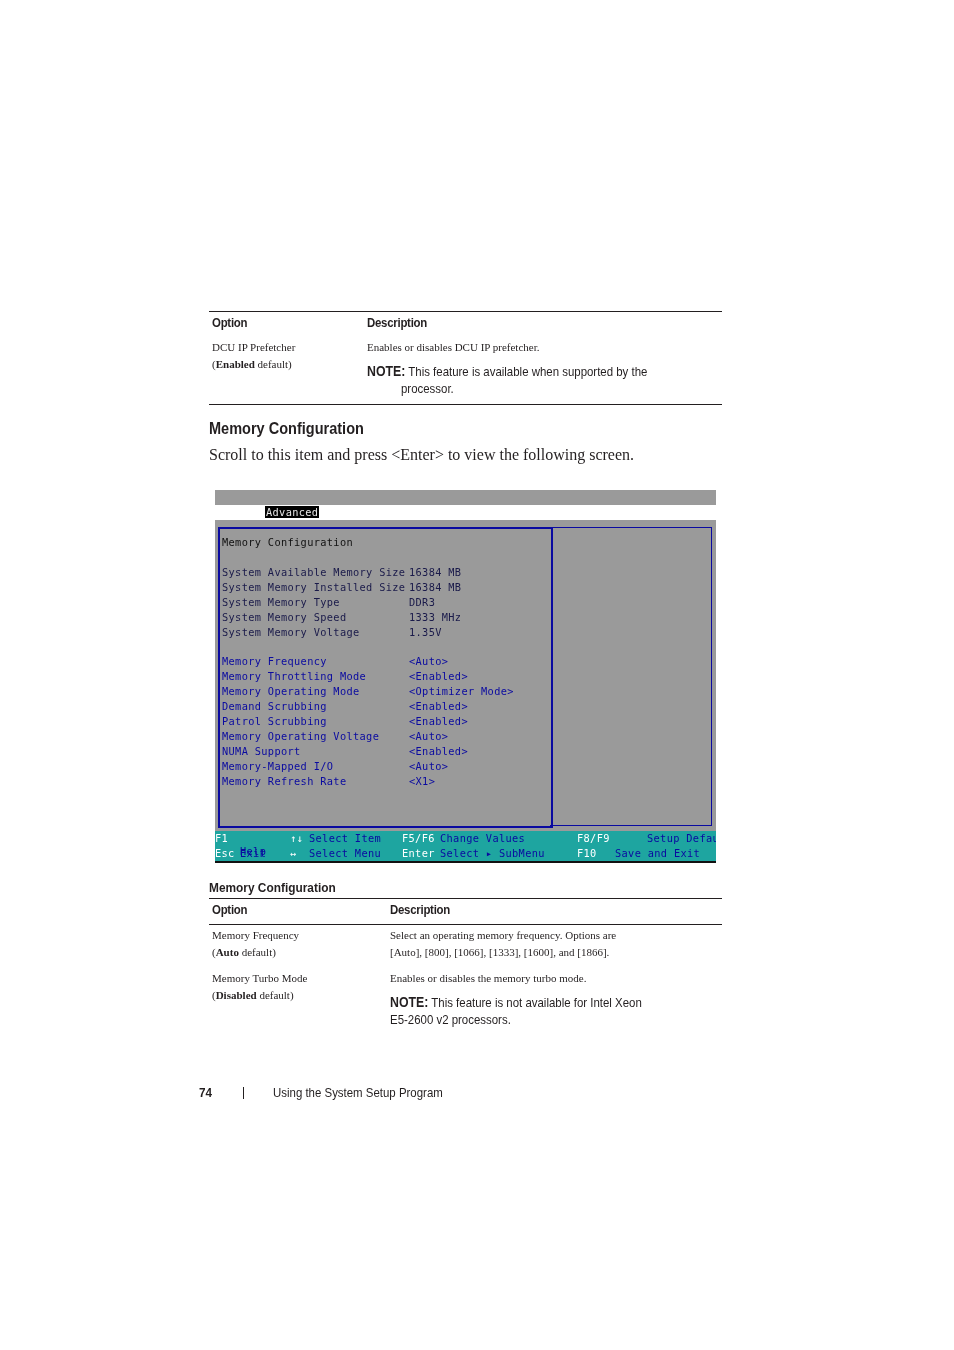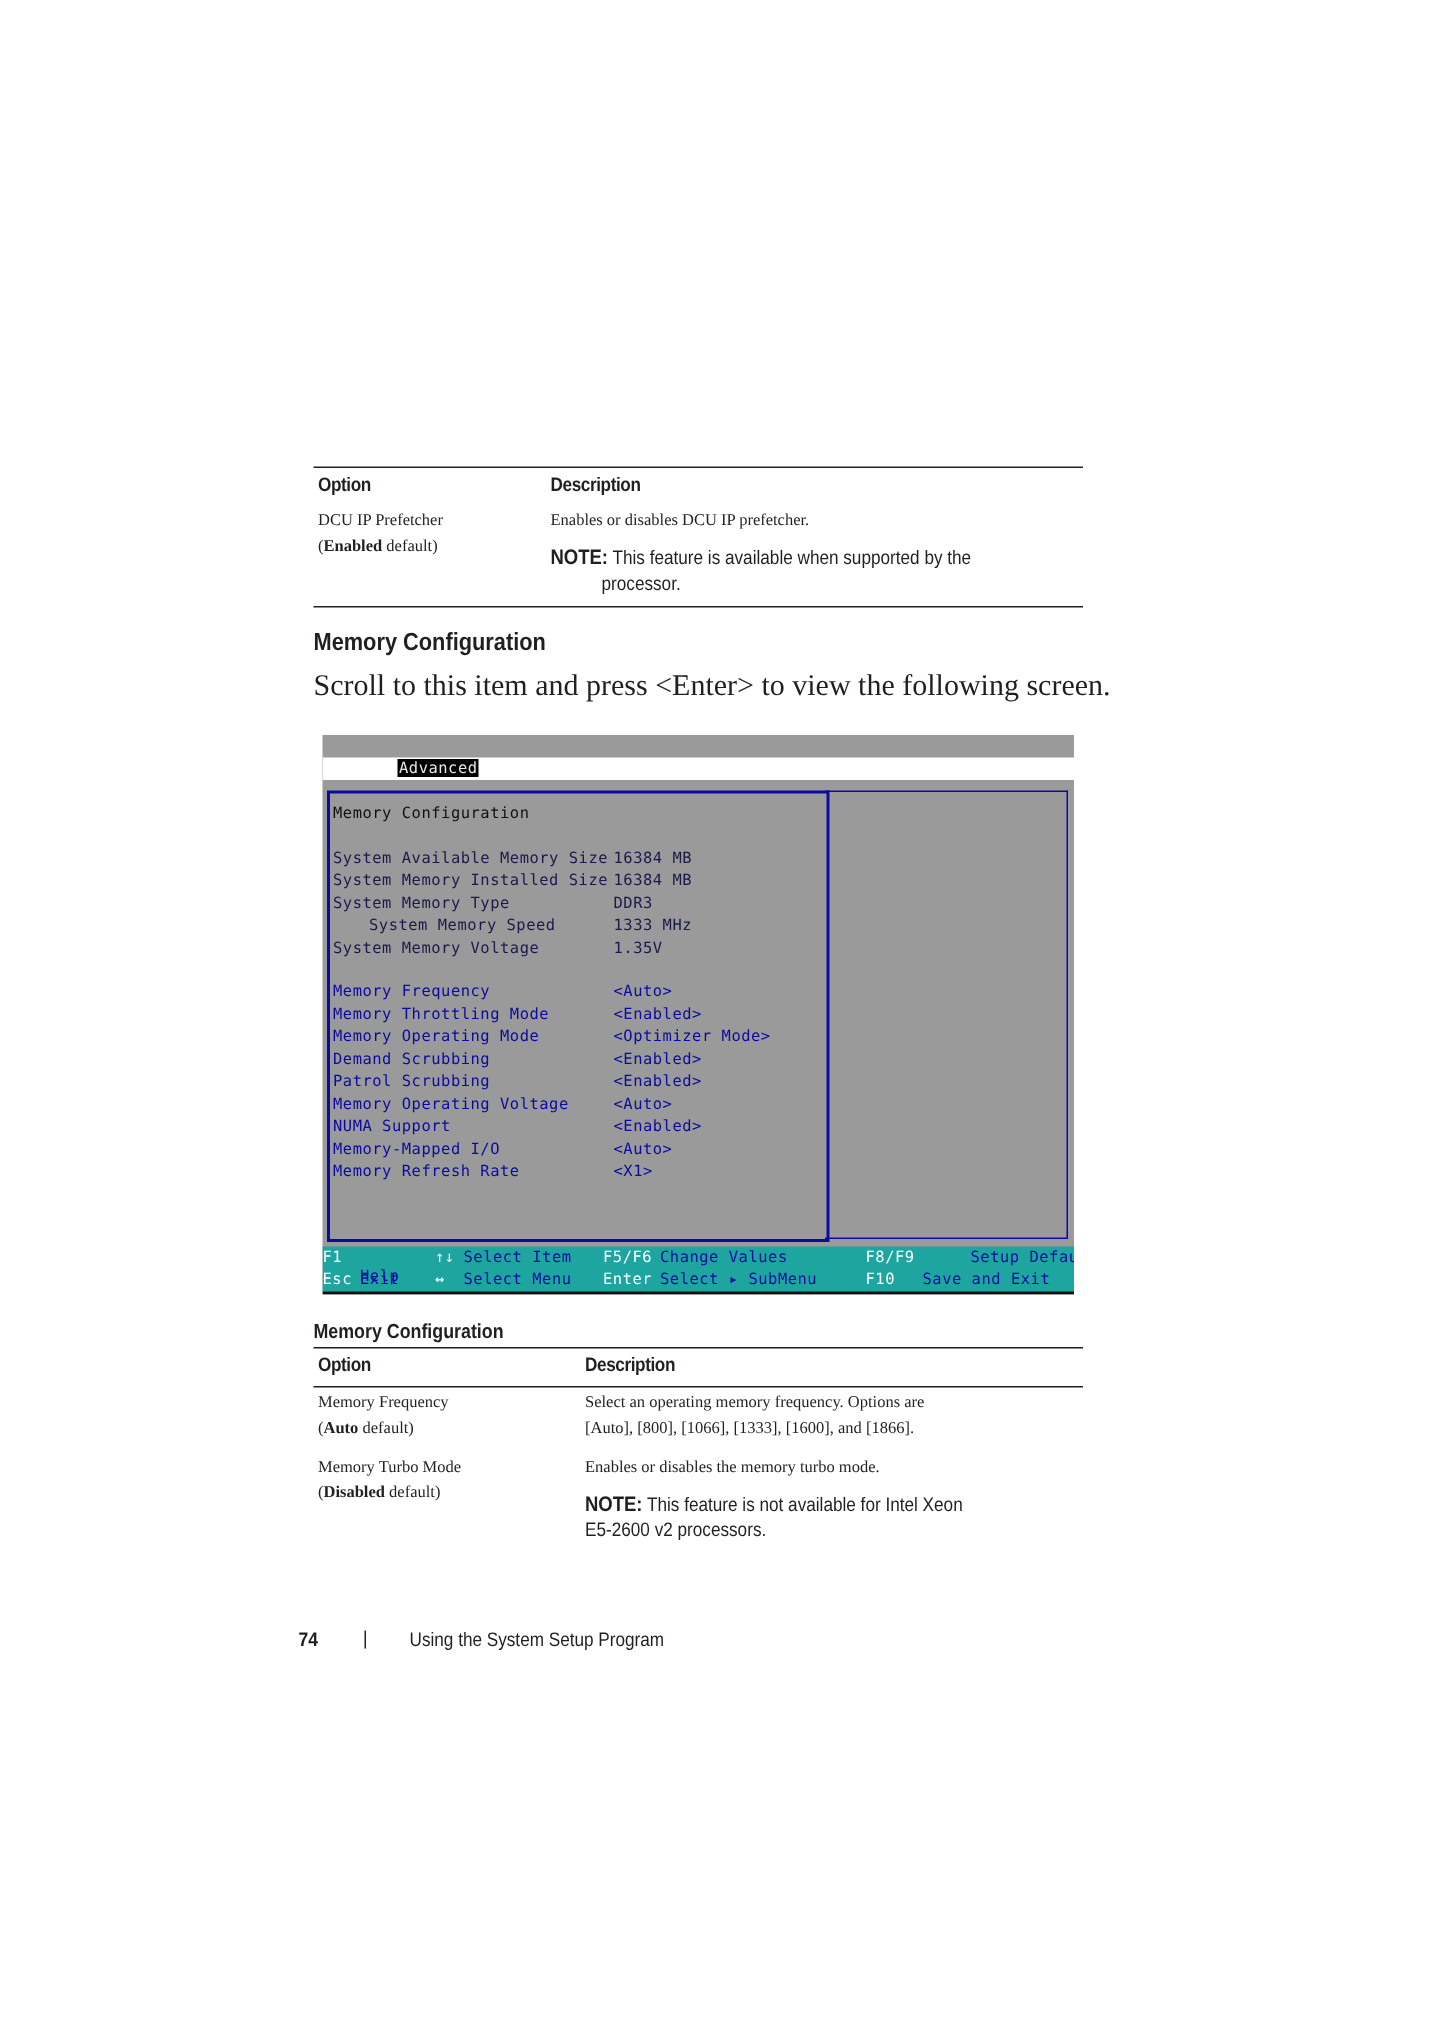--- a/index.html
+++ b/index.html
@@ -7,21 +7,21 @@
   .abs { position: absolute; }
 
   
   .hr { position: absolute; height: 1px; background: #231f20; }
   .th { position: absolute; font-family: "Liberation Sans", sans-serif; font-weight: bold; font-size: 13px; letter-spacing: -0.3px; transform: scaleX(0.88); transform-origin: left top; }
   .td { position: absolute; font-family: "Liberation Serif", serif; font-size: 11px; line-height: 17px; }
   .note { position: absolute; font-family: "Liberation Sans", sans-serif; font-size: 13px; line-height: 18px; transform: scaleX(0.88); transform-origin: left top; white-space: nowrap; }
   .note b { font-size: 14px; }
 
   .h2 { position: absolute; font-family: "Liberation Sans", sans-serif; font-weight: bold; font-size: 16.5px; transform: scaleX(0.88); transform-origin: left top; white-space: nowrap; }
-  .para { position: absolute; font-family: "Liberation Serif", serif; font-size: 20px; white-space: nowrap; }
+  .para { position: absolute; font-family: "Liberation Serif", serif; font-size: 16px; white-space: nowrap; }
 
   
   .bios { position: absolute; left: 215px; top: 490px; width: 501px; height: 373px; background: #9a9a9a; overflow: hidden; }
   .bios-title-bar { position: absolute; left: 0; top: 0; width: 501px; height: 15px; background: #1ea5a0; }
   .bios-menu-bar { position: absolute; left: 0; top: 15px; width: 501px; height: 15px; background: #ffffff; }
   .bios-text { font-family: "DejaVu Sans Mono", "Liberation Mono", monospace; font-size: 10.3px; white-space: pre; letter-spacing: 0.35px; }
   .bios-main-panel { position: absolute; left: 3px; top: 37px; width: 331px; height: 297px; border: 2px solid #0a0aa0; border-right-width: 2px; }
   .bios-help-panel { position: absolute; left: 335px; top: 37px; width: 161px; height: 297px; border: 1px solid #0a0aa0; border-left: none; }
   .bios-footer { position: absolute; left: 0; top: 341px; width: 501px; height: 30px; background: #1ea5a0; }
   .bios-bottom-line { position: absolute; left: 0; top: 371px; width: 501px; height: 2px; background: #111; }
@@ -65,21 +65,21 @@
 
   <div class="bios-main-panel">
     <div class="row bios-text" style="left:2px; top:6px; color:#111;">Memory Configuration</div>
 
     <div class="row bios-text info-label" style="left:2px; top:36px;">System Available Memory Size</div>
     <div class="row bios-text info-value" style="left:189px; top:36px;">16384 MB</div>
     <div class="row bios-text info-label" style="left:2px; top:51px;">System Memory Installed Size</div>
     <div class="row bios-text info-value" style="left:189px; top:51px;">16384 MB</div>
     <div class="row bios-text info-label" style="left:2px; top:66px;">System Memory Type</div>
     <div class="row bios-text info-value" style="left:189px; top:66px;">DDR3</div>
-    <div class="row bios-text info-label" style="left:2px; top:81px;margin-left:24px;">System Memory Speed</div>
+    <div class="row bios-text info-label" style="left:2px; top:81px;">System Memory Speed</div>
     <div class="row bios-text info-value" style="left:189px; top:81px;">1333 MHz</div>
     <div class="row bios-text info-label" style="left:2px; top:96px;">System Memory Voltage</div>
     <div class="row bios-text info-value" style="left:189px; top:96px;">1.35V</div>
 
     <div class="row bios-text opt-label" style="left:2px; top:125px;">Memory Frequency</div>
     <div class="row bios-text opt-value" style="left:189px; top:125px;">&lt;Auto&gt;</div>
     <div class="row bios-text opt-label" style="left:2px; top:140px;">Memory Throttling Mode</div>
     <div class="row bios-text opt-value" style="left:189px; top:140px;">&lt;Enabled&gt;</div>
     <div class="row bios-text opt-label" style="left:2px; top:155px;">Memory Operating Mode</div>
     <div class="row bios-text opt-value" style="left:189px; top:155px;">&lt;Optimizer Mode&gt;</div>

